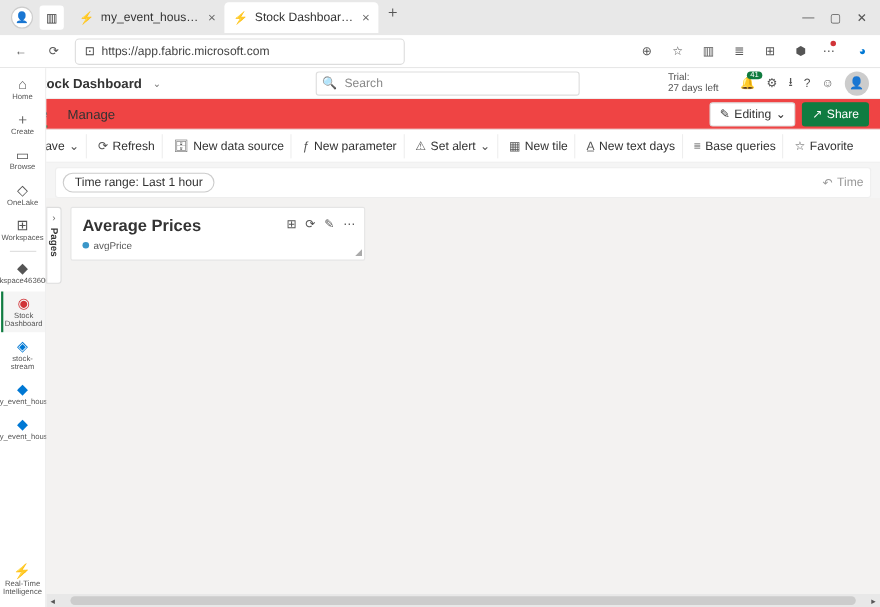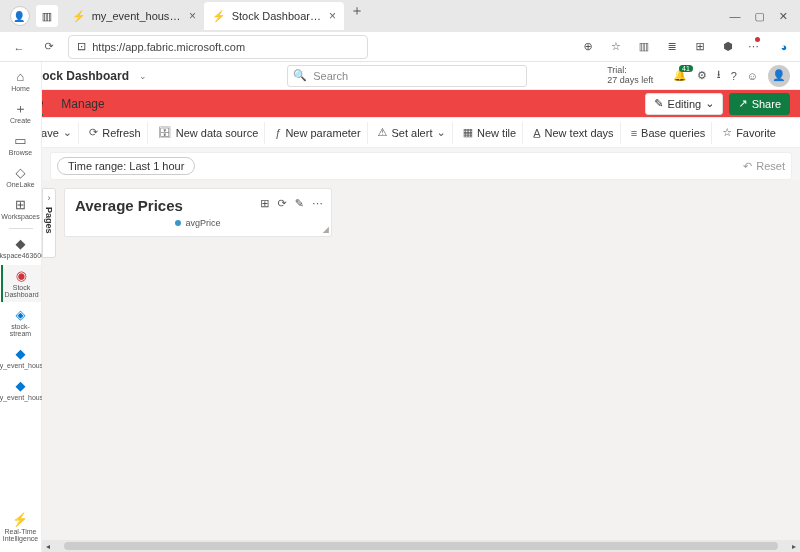--- a/index.html
+++ b/index.html
@@ -74,21 +74,21 @@
 .card-sub { font-size: 9px; color: #888; }
 .card-actions { position: absolute; right: 8px; top: 8px; display: flex; gap: 8px; color: #555; font-size: 11px; }
 
 
 .chart { height: 160px; margin-top: 8px; position: relative; display: flex; }
 .yaxis { width: 18px; display: flex; flex-direction: column; justify-content: space-between; font-size: 8px; color: #666; text-align: right; padding-bottom: 14px; }
 .plot { flex: 1; position: relative; border-left: 1px solid #ccc; border-bottom: 1px solid #ccc; margin-bottom: 14px; }
 .bars { position: absolute; inset: 0; display: flex; align-items: flex-end; justify-content: space-around; padding: 0 8px; }
 .bar { width: 34px; background: #3a96c8; }
 .xlabels { position: absolute; bottom: 0; left: 18px; right: 0; display: flex; justify-content: space-around; font-size: 8px; color: #666; }
-.legend { text-align: center; font-size: 9px; color: #555; margin-top: 4px; }
+.legend { text-align: left; font-size: 9px; color: #555; margin-top: 4px; }
 .legend-dot { display: inline-block; width: 6px; height: 6px; background: #3a96c8; border-radius: 50%; margin-right: 4px; }
 .resize-handle { position: absolute; right: 2px; bottom: 2px; font-size: 8px; color: #aaa; }
 
 .hscroll { height: 12px; background: #e8e8e8; margin-left: 42px; display: flex; align-items: center; }
 .hscroll .track { flex: 1; height: 8px; background: #ccc; margin: 0 10px; border-radius: 4px; }
 .hscroll .arr { font-size: 8px; color: #555; padding: 0 4px; }
 </style>
 </head>
 <body>
 
@@ -259,21 +259,21 @@
   <div class="rail-item rail-bottom">
       <span class="rail-ico" style="color:#d13438">⚡</span>
       <span>Real-Time Intelligence</span>
     </div>
 </div>
 
 <div class="rangebar">
   <div class="range-chip">Time range: Last 1 hour</div>
   <div class="reset">
       <span>↶</span>
-      <span>Reset</span>
+      <span>Time</span>
     </div>
 </div>
 
 <div class="main">
   <div class="pages-tab">
     <span class="chev2">›</span>
     <span class="pages-label">Pages</span>
   </div>
   <div class="canvas">
     <div class="card">

